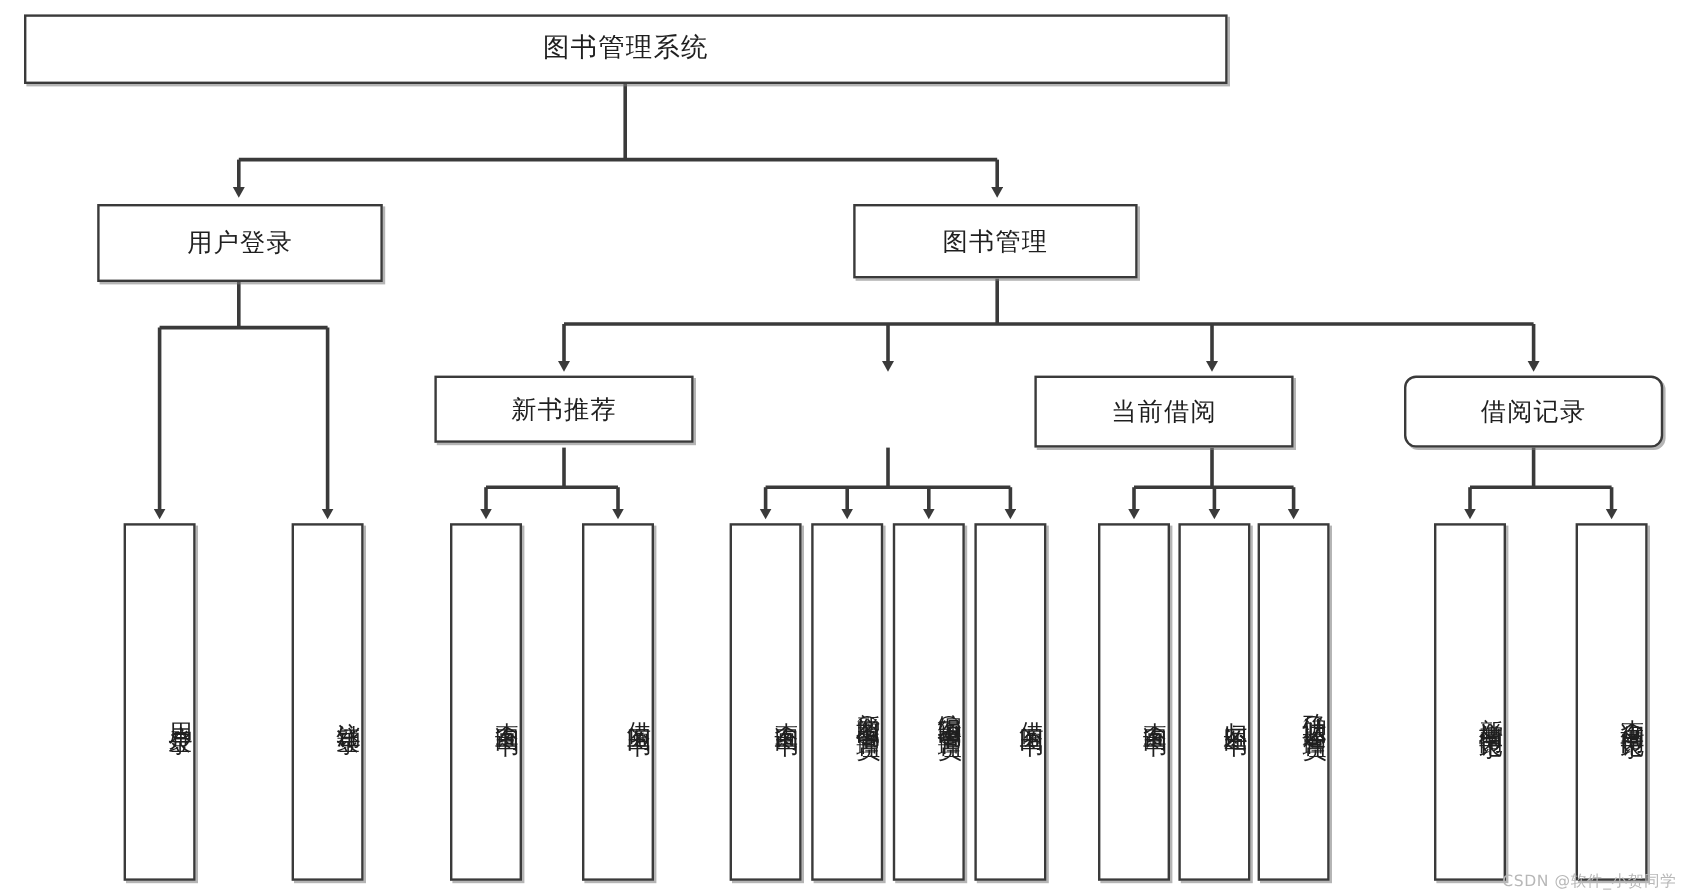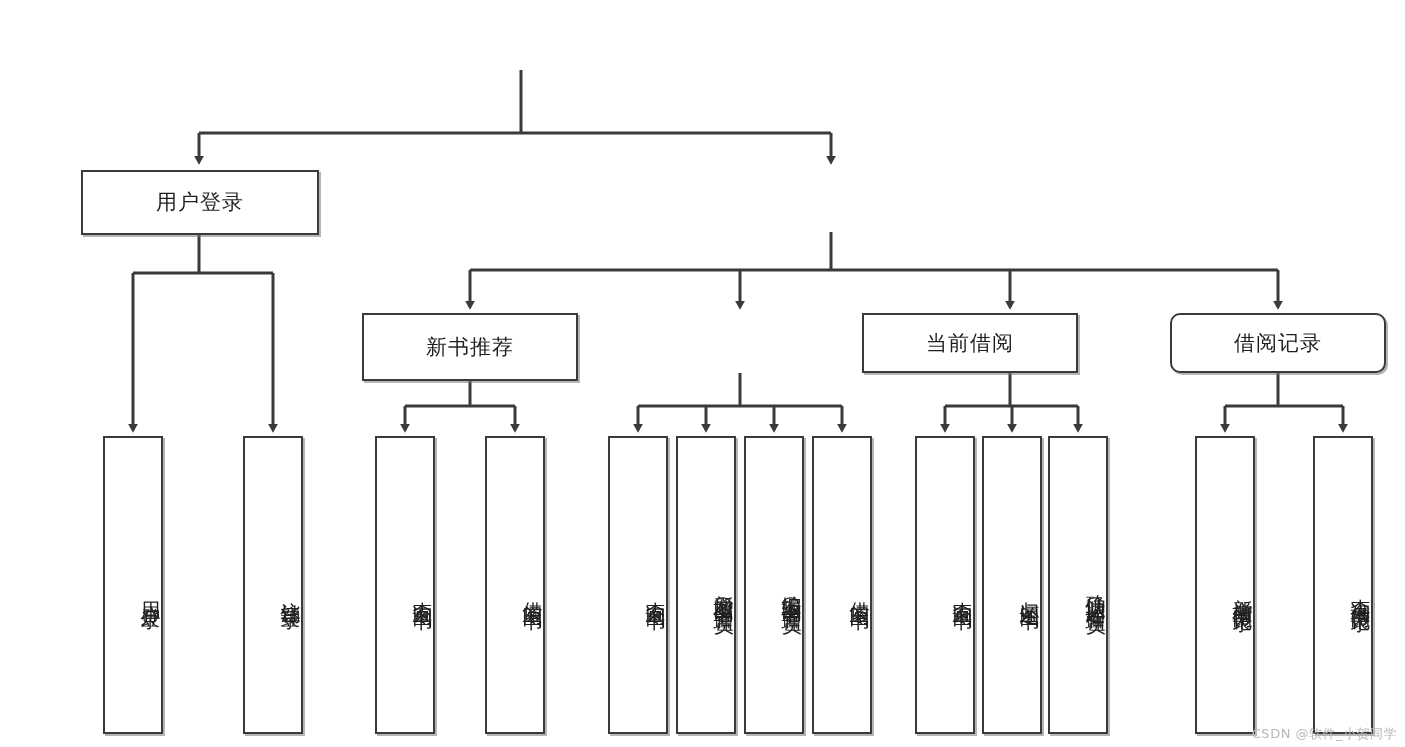--- a/index.html
+++ b/index.html
@@ -124,26 +124,32 @@
       <path d="M1012,406 L1012,428" marker-end="url(#arrow)"></path>
       <path d="M1078,406 L1078,428" marker-end="url(#arrow)"></path>
 
       <path d="M1278,373 L1278,406"></path>
       <path d="M1225,406 L1343,406"></path>
       <path d="M1225,406 L1225,428" marker-end="url(#arrow)"></path>
       <path d="M1343,406 L1343,428" marker-end="url(#arrow)"></path>
     </g>
   </svg>
 
+  <div class="node root shadow" style="left:20px;top:12px;width:1003px;height:58px;">
+    <span class="lbl">图书管理系统</span>
+  </div>
 
   <div class="node h shadow" style="left:81px;top:170px;width:238px;height:65px;">
     <span class="lbl">用户登录</span>
   </div>
-
-  <div class="node h shadow" style="left:362px;top:313px;width:216px;height:68px;text-align:right;">
+  <div class="node h shadow" style="left:711px;top:170px;width:237px;height:62px;">
+    <span class="lbl">图书管理</span>
+  </div>
+
+  <div class="node h shadow" style="left:362px;top:313px;width:216px;height:56px;text-align:right;">
     <span class="lbl">新书推荐</span>
   </div>
   <div class="node h shadow" style="left:862px;top:313px;width:216px;height:60px;">
     <span class="lbl">当前借阅</span>
   </div>
   <div class="node h shadow" style="left:1170px;top:313px;width:216px;height:60px;border-radius:10px;">
     <span class="lbl">借阅记录</span>
   </div>
 
   <div class="node v shadow" style="left:103px;top:436px;width:60px;height:298px;">

